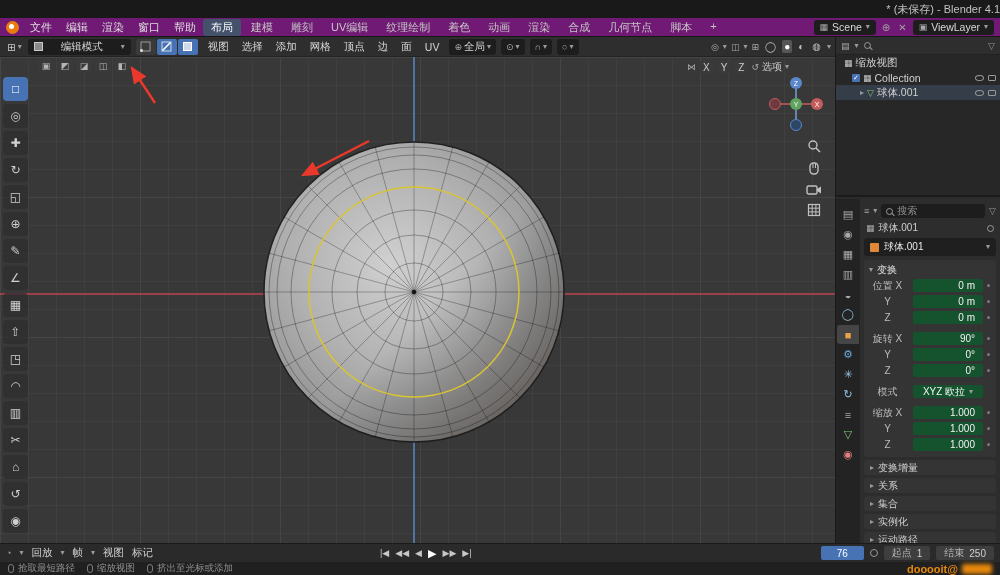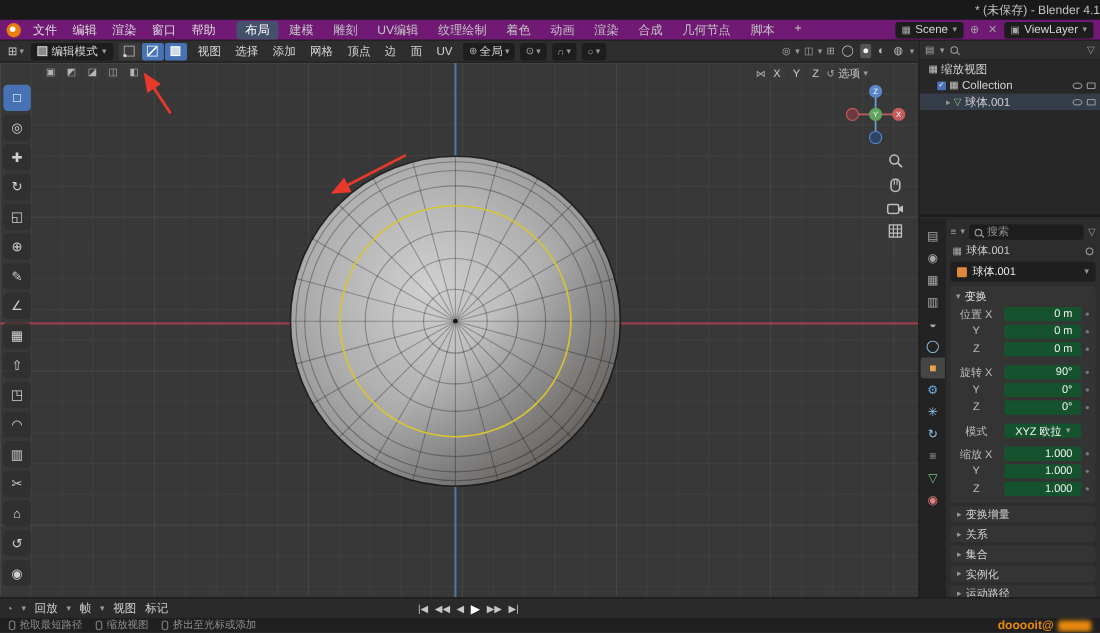--- a/index.html
+++ b/index.html
@@ -4,32 +4,32 @@
 <style>
 *{margin:0;padding:0;box-sizing:border-box;font-family:"Liberation Sans","DejaVu Sans",sans-serif}
 body{width:1000px;height:575px;position:relative;background:#232323;overflow:hidden;user-select:none}
 
 .titlebar{position:absolute;top:0;left:0;right:0;height:18px;background:#191919;color:#c2c2c2;font-size:11px;display:flex;align-items:center;justify-content:flex-end}
 
 .menubar{position:absolute;top:18px;left:0;right:0;height:19px;background:#701a75;border-bottom:1px solid #161616;display:flex;align-items:center;padding:0 6px;font-size:11px;color:#ddd}
 .logo{width:13px;height:13px;border-radius:50%;background:#e87d0d;position:relative;margin-right:4px;flex:none}
 .logo::after{content:"";position:absolute;left:3px;top:3px;width:5px;height:5px;border-radius:50%;background:#fff}
 .menu{padding:0 7px;border-radius:3px}
-.tabs{display:flex;gap:2px;margin-left:12px}
+.tabs{display:flex;gap:2px;}
 .tab{padding:1px 8px;border-radius:3px;color:#c6c6c6;white-space:nowrap}
 .tab.active{background:#44516b;color:#fff}
 .mbright{margin-left:auto;display:flex;align-items:center;gap:4px}
 .pill{display:flex;align-items:center;gap:4px;background:#1d1d1d;border-radius:3px;height:15px;padding:0 6px;font-size:10.5px;color:#d8d8d8}
 .pico{font-size:9px;color:#a8a8a8}
 .caret{font-size:8px;color:#9a9a9a;line-height:1}
 .smallbtn{color:#a0a0a0;font-size:10px;padding:0 2px}
 
 .viewhead{position:absolute;top:37px;left:0;width:835px;height:20px;background:#2e2e2e;border-bottom:1px solid #222;display:flex;align-items:center;gap:3px;padding:0 4px;font-size:10.5px;color:#d6d6d6;z-index:5}
 .edicon{display:flex;align-items:center;gap:2px;padding:0 3px;color:#c8c8c8}
-.modepill{display:flex;align-items:center;gap:4px;background:#1d1d1d;border-radius:3px;height:16px;padding:0 6px}
+.modepill{display:flex;align-items:center;gap:18px;background:#1d1d1d;border-radius:3px;height:16px;padding:0 6px}
 .modecube{width:9px;height:9px;background:#8a8a8a;border:1px solid #c9c9c9;flex:none}
 .selgrp{display:flex;gap:1px;margin:0 2px}
 .selbtn{width:20px;height:16px;background:#3a3a3a;border-radius:2px;display:flex;align-items:center;justify-content:center}
 .selbtn.active{background:#4772b3}
 .hmenu{padding:0 5px;white-space:nowrap}
 .hgrp{display:flex;align-items:center;gap:2px;background:#1d1d1d;border-radius:3px;height:16px;padding:0 5px;margin-left:2px}
 .vhright{margin-left:auto;display:flex;align-items:center;gap:4px}
 .shadeball{font-size:10px;color:#c2c2c2;padding:1px 2px;border-radius:2px}
 .shadeball.active{background:#565656;color:#fff}
 
@@ -513,20 +513,32 @@
   <span>视图</span>
   <span>标记</span>
   <div class="transport">
     <span>|◀</span>
     <span>◀◀</span>
     <span>◀</span>
     <span class="play">▶</span>
     <span>▶▶</span>
     <span>▶|</span>
   </div>
+  <div class="tlright">
+    <span class="framepill">76</span>
+    <span class="keybtn"></span>
+    <span class="tpill">
+      <span class="lab">起点</span>
+      <span>1</span>
+    </span>
+    <span class="tpill">
+      <span class="lab">结束</span>
+      <span>250</span>
+    </span>
+  </div>
 </div>
 
 <div class="statusbar">
   <span class="hint">
     <span class="mbtn"></span>
     <span>抢取最短路径</span>
   </span>
   <span class="hint">
     <span class="mbtn"></span>
     <span>缩放视图</span>

